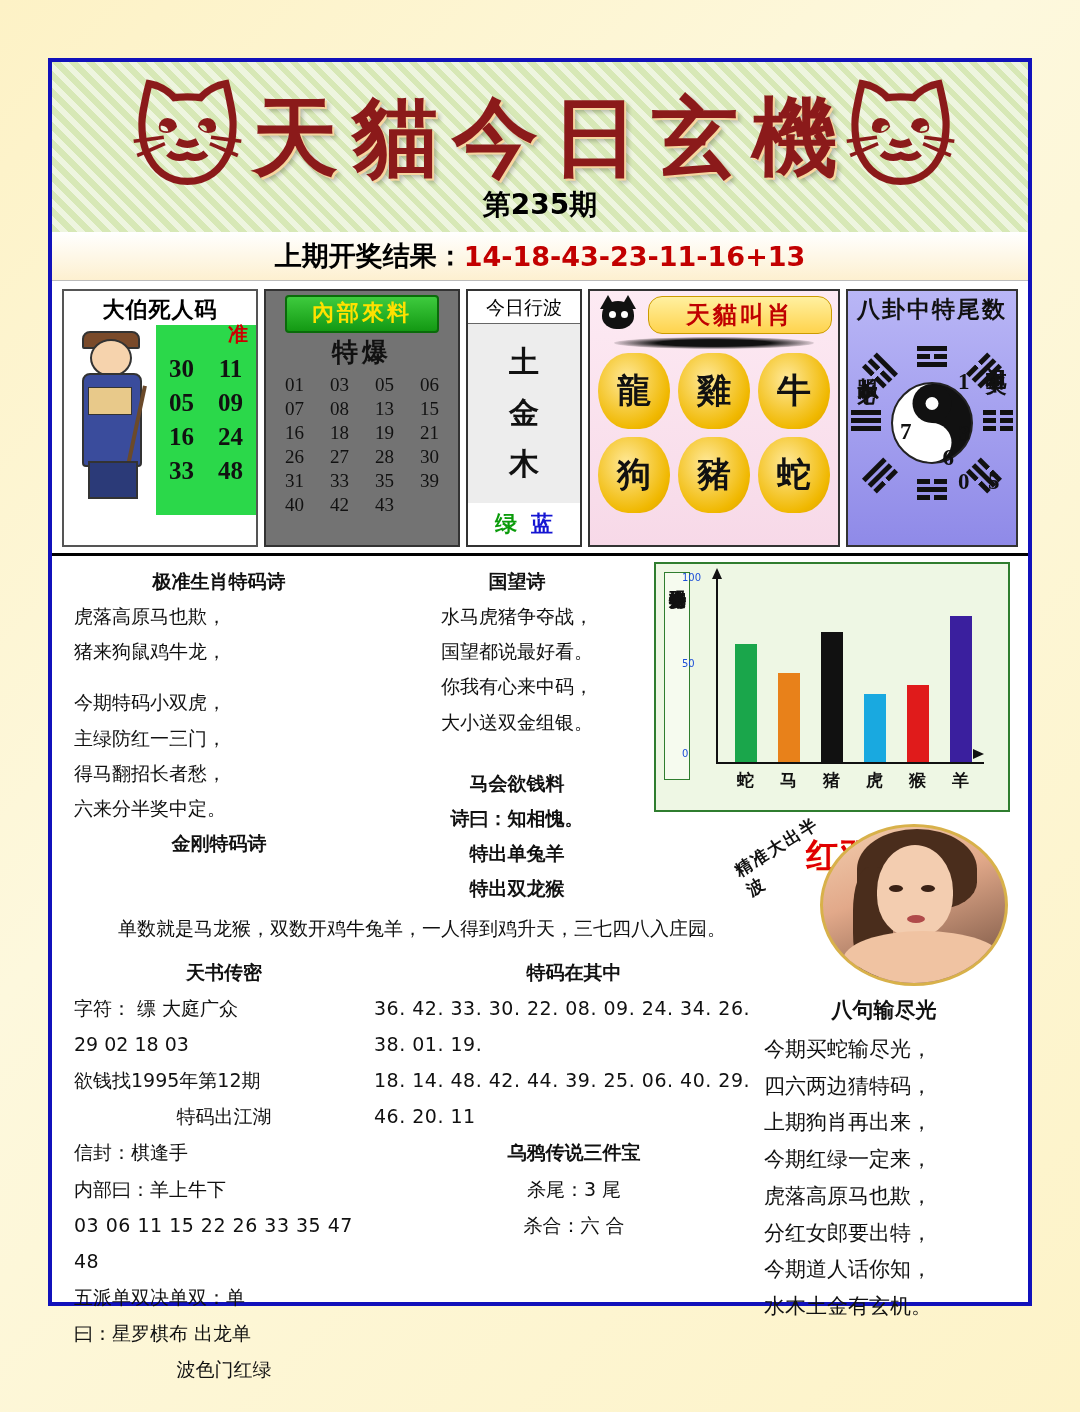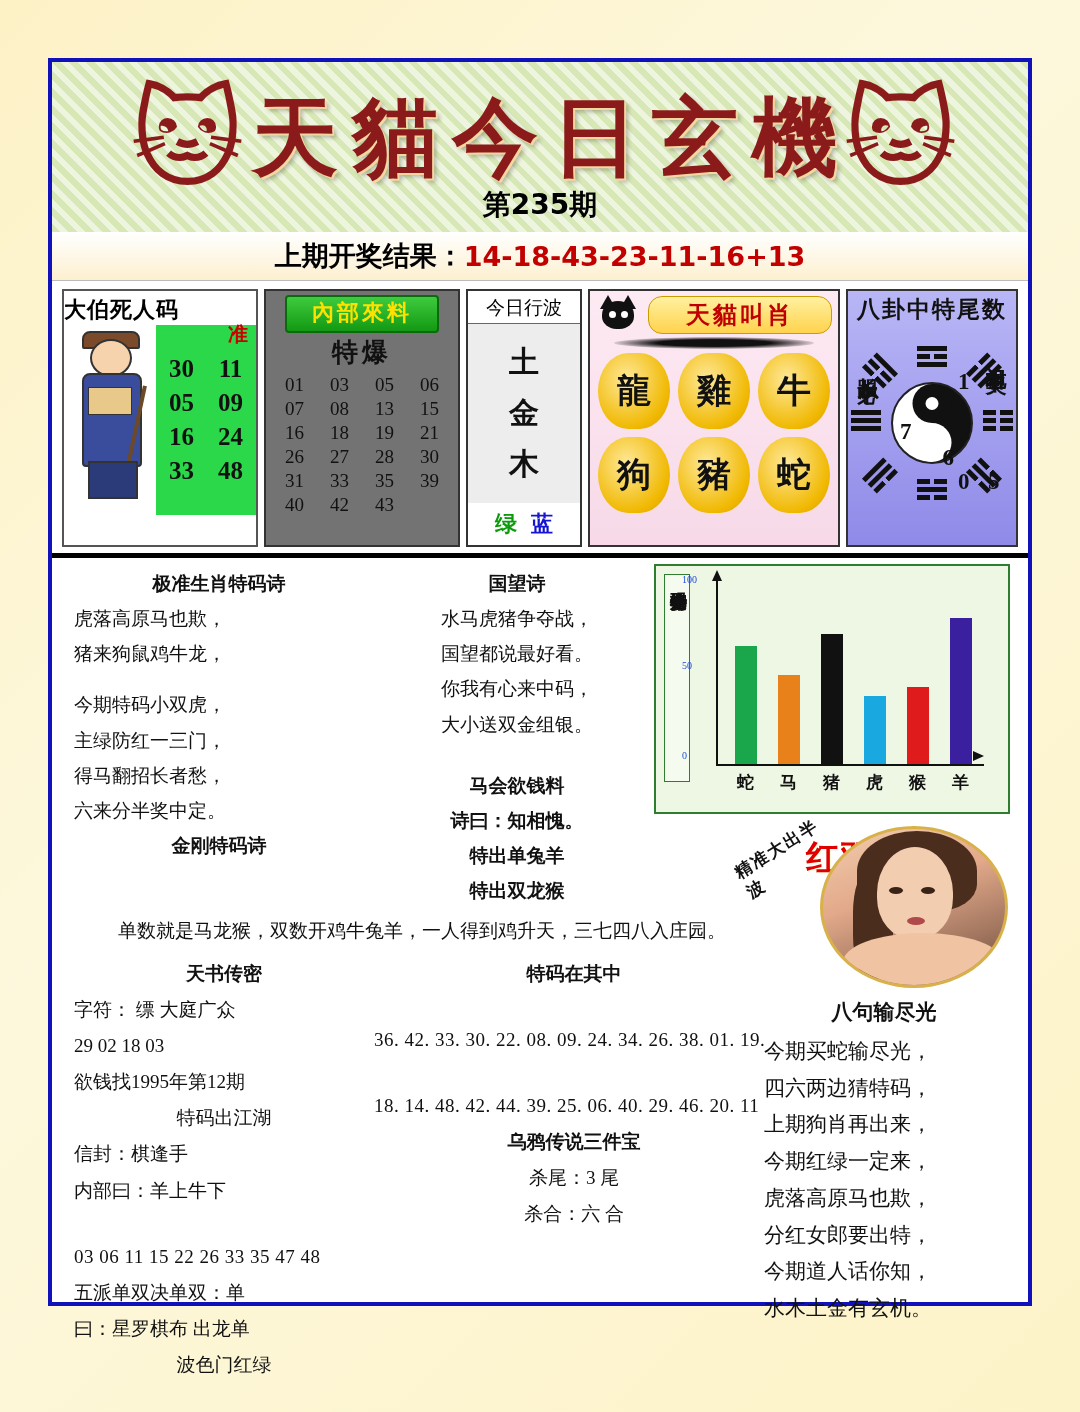--- a/index.html
+++ b/index.html
@@ -87,20 +87,21 @@
     box-sizing: border-box;
     position: relative;
   }
   
   .p-oldman {
     width: 196px;
     background: #fff;
     border: 2px solid #555;
   }
   .p-oldman .cap {
+    text-align: center;
     font-weight: bold;
     font-size: 22px;
     color: #000;
     padding: 4px 0 0 0;
     letter-spacing: 1px;
   }
   .p-oldman .zhun {
     position: absolute;
     right: 8px; top: 30px;
     color: #c00;
@@ -359,24 +360,23 @@
   .side-text {
     position: absolute;
     font-size: 21px; font-weight: bold; color: #111;
     writing-mode: vertical-rl;
     letter-spacing: 2px;
   }
   
   .content {
     position: relative;
     padding: 6px 12px 10px 17px;
-    border-top: 5px solid #000000;
+    border-top: 3px solid #000000;
     height: 740px;
     box-sizing: border-box;
-    font-family: Liberation Serif, serif;
   }
   .col-left {
     position: absolute;
     left: 22px; top: 8px;
     width: 290px;
     font-size: 19px;
     color: #111;
     line-height: 1.85;
   }
   .col-mid {
@@ -545,21 +545,21 @@
     position: absolute;
     left: 22px; top: 398px;
     width: 700px;
     display: flex;
     font-size: 19px;
     color: #111;
     line-height: 1.9;
   }
   .tc-l { width: 300px; }
   .tc-r { flex: 1; }
-  .nums-line { letter-spacing: 0.5px; margin-top: 30px; }
+  .nums-line { letter-spacing: 0.5px; }
 </style>
 </head>
 <body>
 
 <div class="page">
   <div class="frame">
 
     <div class="header">
       <div class="cat left">🐱</div>
       <div class="cat right">🐱</div>

